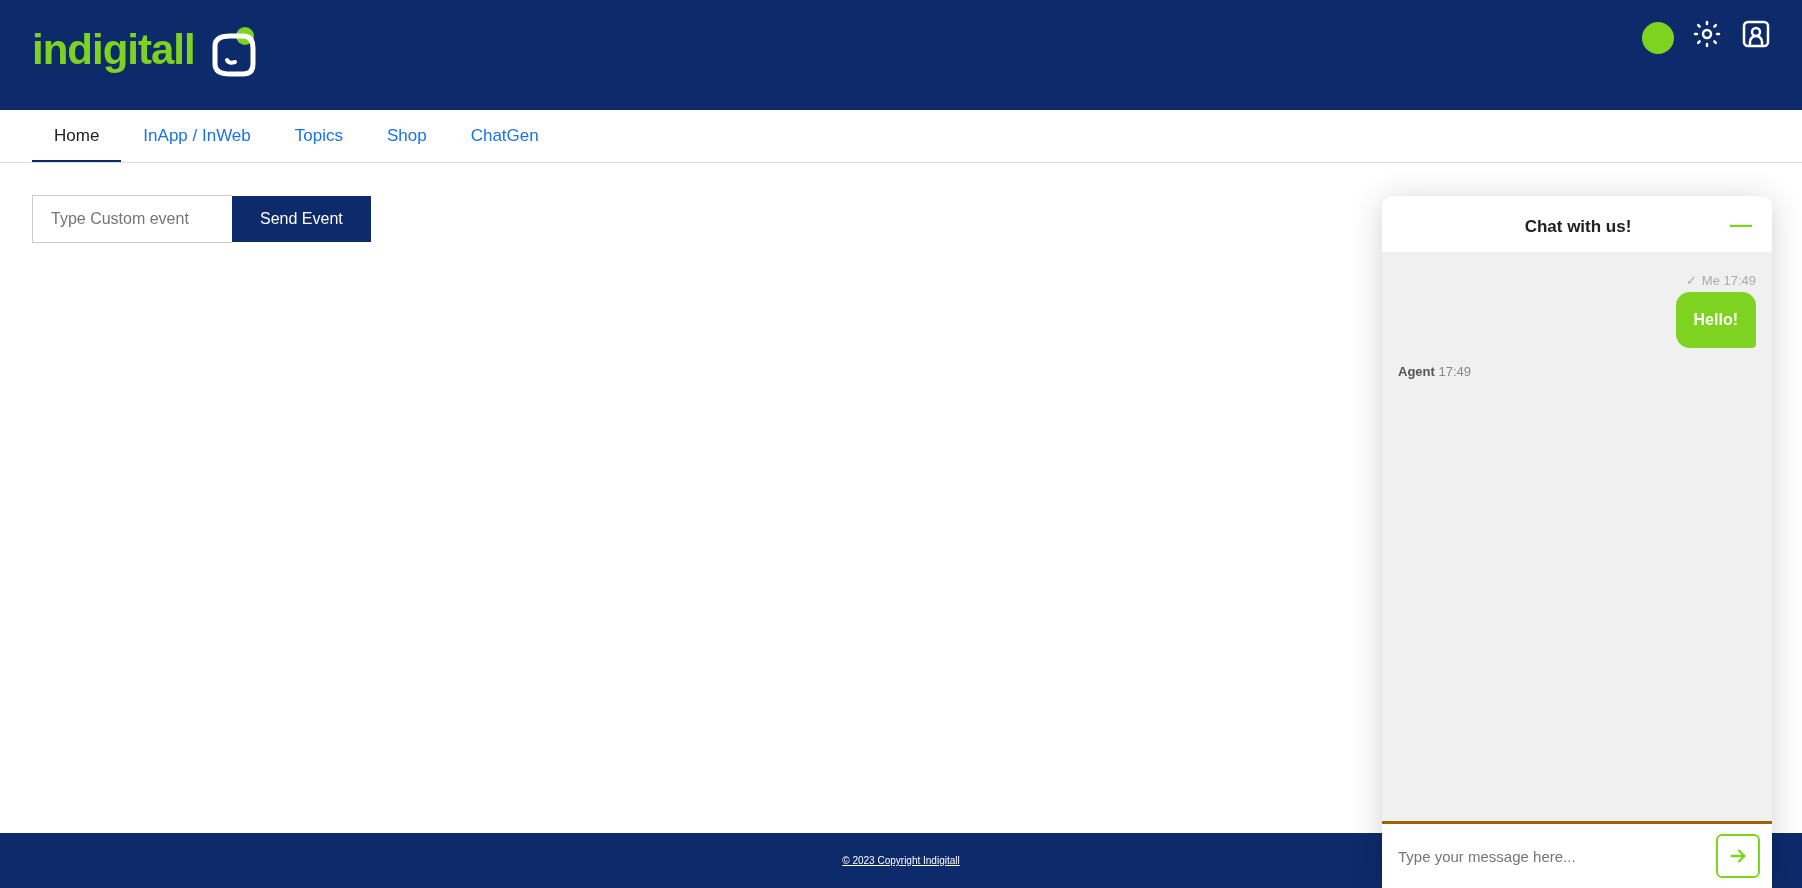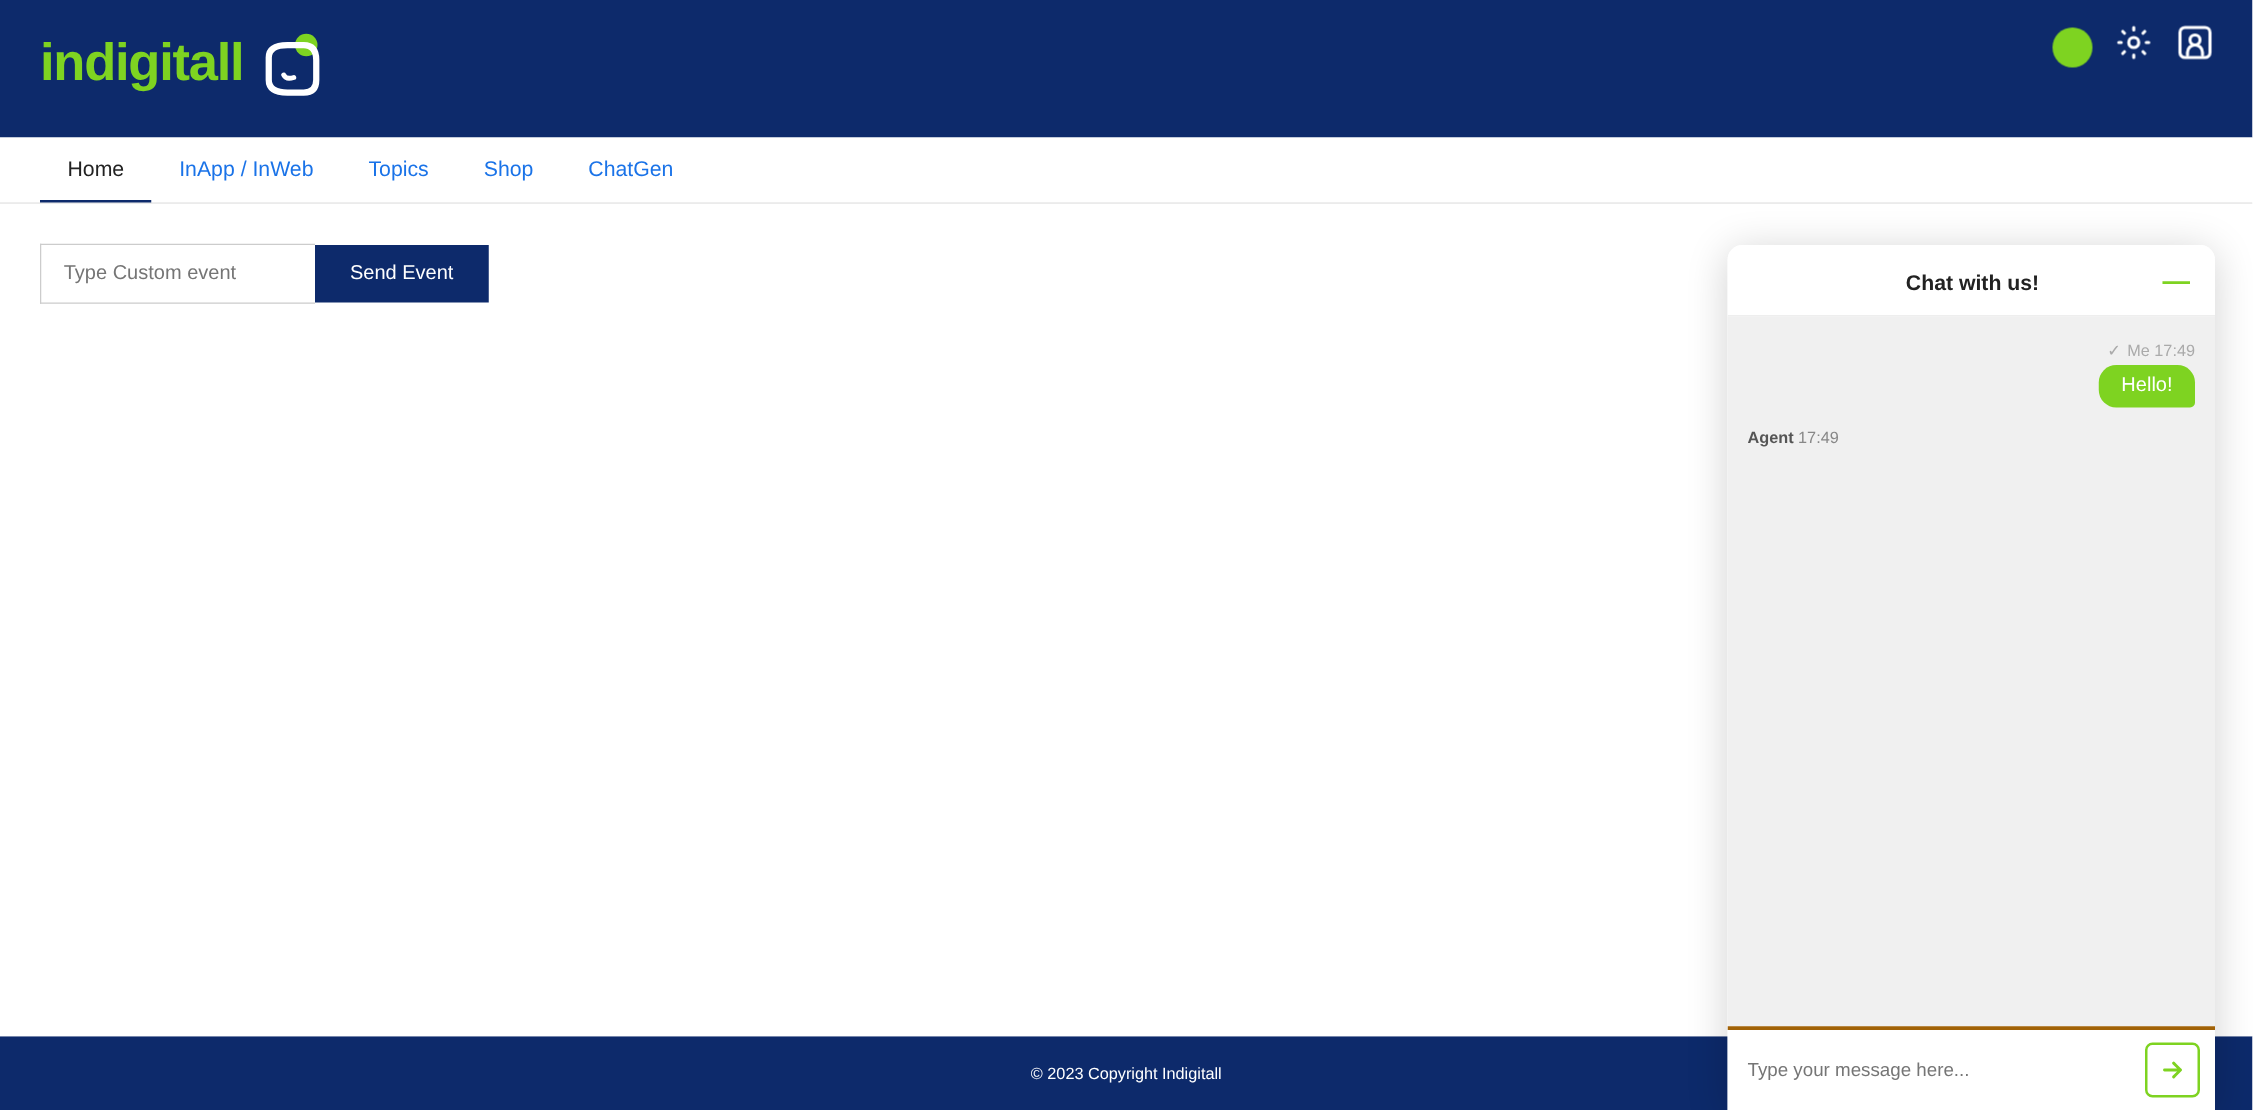--- a/index.html
+++ b/index.html
@@ -89,42 +89,43 @@
       display: flex;
       align-items: center;
       gap: 0;
       margin-bottom: 20px;
     }
     .event-input {
       border: 1px solid #ccc;
       border-right: none;
       padding: 14px 18px;
       font-size: 16px;
-      width: 220px;
+      width: 200px;
       outline: none;
       color: #888;
       background: #fff;
     }
     .event-btn {
       background: #0d2a6b;
       color: #fff;
       border: none;
       padding: 14px 28px;
       font-size: 16px;
       cursor: pointer;
       font-weight: 500;
     }
 
     
     .footer {
       background: #0d2a6b;
       color: #fff;
       text-align: center;
       padding: 22px;
-      font-size: 13px;
+      font-size: 10px;
+      text-decoration: underline;
     }
 
     
     .chat-widget {
       position: fixed;
       bottom: 0;
       right: 30px;
       width: 390px;
       background: #fff;
       border-radius: 12px 12px 0 0;
@@ -191,23 +192,23 @@
       margin-bottom: 4px;
     }
     .chat-msg-meta-agent .agent-name {
       font-weight: bold;
       color: #555;
     }
     .chat-bubble-me {
       background: #7ed321;
       color: #fff;
       border-radius: 14px 14px 4px 14px;
-      padding: 8px 18px;
+      padding: 19px 18px;
       font-size: 16px;
-      font-weight: 400;
+      font-weight: 700;
       max-width: 80%;
     }
     .chat-bubble-agent {
       background: #fff;
       color: #222;
       border-radius: 14px 14px 14px 4px;
       padding: 16px 18px;
       font-size: 15px;
       max-width: 90%;
       line-height: 1.6;

